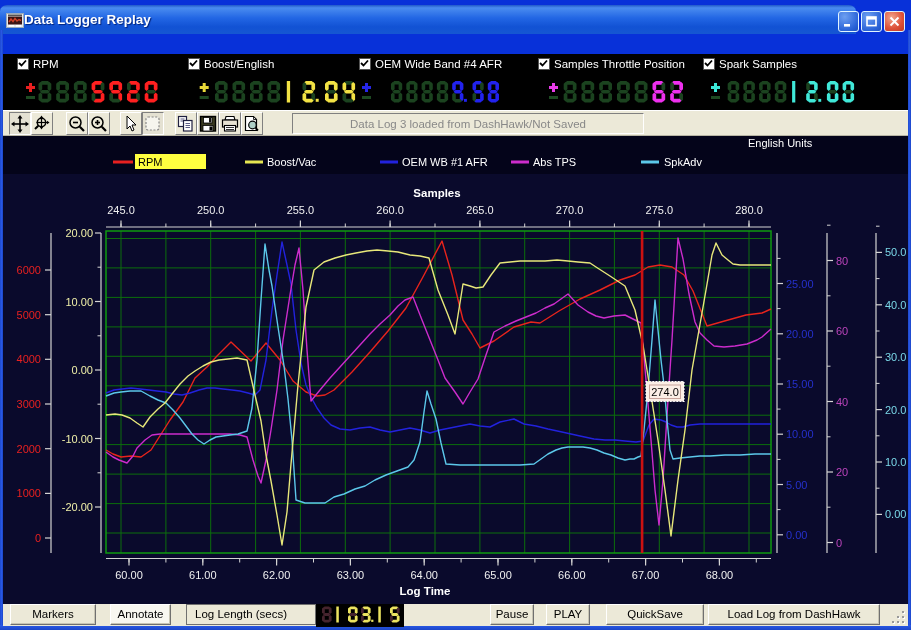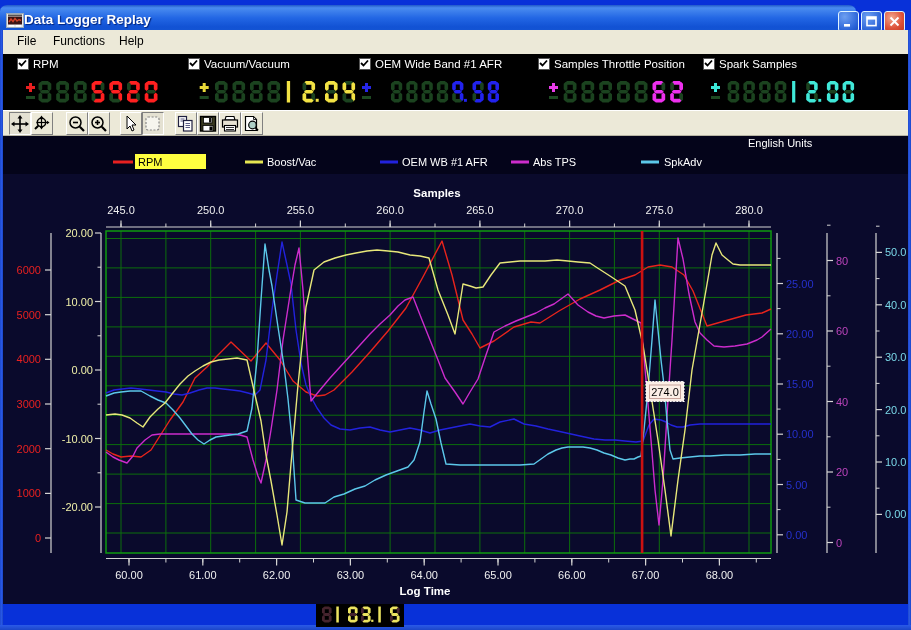--- a/index.html
+++ b/index.html
@@ -66,35 +66,30 @@
       </div>
     <div class="wbtn b3">
         <svg width="13" height="13" viewBox="0 0 13 13">
           <g stroke="#fff" stroke-width="2">
             <line x1="2.5" y1="2.5" x2="10.5" y2="10.5"></line>
             <line x1="10.5" y1="2.5" x2="2.5" y2="10.5"></line>
           </g>
         </svg>
       </div>
   </div>
-  <div id="menubar">
-    <span style="left:14px">File</span>
-      <span style="left:50px">Functions</span>
-      <span style="left:116px">Help</span>
-  </div>
   <div id="blackstrip">
       <div class="cb" style="left:14px"><span class="cbx"><svg width="9" height="9" viewBox="0 0 9 9">
             <path d="M1,4 L3.5,6.5 L8,1.5" fill="none" stroke="#000" stroke-width="1.8"></path>
           </svg></span><span class="cbl">RPM</span></div>
       <div class="cb" style="left:185px"><span class="cbx"><svg width="9" height="9" viewBox="0 0 9 9">
             <path d="M1,4 L3.5,6.5 L8,1.5" fill="none" stroke="#000" stroke-width="1.8"></path>
-          </svg></span><span class="cbl">Vacuum/Vacuum</span></div>
+          </svg></span><span class="cbl">Boost/English</span></div>
       <div class="cb" style="left:356px"><span class="cbx"><svg width="9" height="9" viewBox="0 0 9 9">
             <path d="M1,4 L3.5,6.5 L8,1.5" fill="none" stroke="#000" stroke-width="1.8"></path>
-          </svg></span><span class="cbl">OEM Wide Band #1 AFR</span></div>
+          </svg></span><span class="cbl">OEM Wide Band #4 AFR</span></div>
       <div class="cb" style="left:535px"><span class="cbx"><svg width="9" height="9" viewBox="0 0 9 9">
             <path d="M1,4 L3.5,6.5 L8,1.5" fill="none" stroke="#000" stroke-width="1.8"></path>
           </svg></span><span class="cbl">Samples Throttle Position</span></div>
       <div class="cb" style="left:700px"><span class="cbx"><svg width="9" height="9" viewBox="0 0 9 9">
             <path d="M1,4 L3.5,6.5 L8,1.5" fill="none" stroke="#000" stroke-width="1.8"></path>
           </svg></span><span class="cbl">Spark Samples</span></div>
     </div>
   <svg width="911" height="56" viewBox="0 54 911 56" style="position:absolute;left:0px;top:54px">
       <rect x="26" y="86" width="9" height="3" fill="#e82020"></rect>
       <rect x="29" y="83" width="3" height="9" fill="#e82020"></rect>
@@ -447,20 +442,21 @@
         </svg>
       </div>
       <div class="tbtn" style="left:238px">
         <svg width="18" height="18" viewBox="0 0 18 18">
           <polygon points="2.5,1.5 10.5,1.5 13.5,4.5 13.5,15.5 2.5,15.5" fill="#fff" stroke="#000" stroke-width="1.2"></polygon>
           <polygon points="10.5,1.5 10.5,4.5 13.5,4.5" fill="#ddd" stroke="#000" stroke-width="0.8"></polygon>
           <circle cx="9.5" cy="10" r="3.8" fill="#aecfc6" stroke="#000" stroke-width="1.2"></circle>
           <line x1="12.5" y1="13" x2="15" y2="15.5" stroke="#000" stroke-width="1.8"></line>
         </svg>
       </div>
+      <div id="statusbox">Data Log 3 loaded from DashHawk/Not Saved</div>
     </div>
   <svg width="905" height="468" viewBox="3 136 905 468" style="position:absolute;left:3px;top:136px" font-family="Liberation Sans, sans-serif">
       <rect x="3" y="136" width="905" height="468" fill="#0a0a2c"></rect>
       <rect x="3" y="136" width="905" height="38" fill="#04041a"></rect>
       <line x1="121.0" y1="231" x2="121.0" y2="553" stroke="#0c6e0c" stroke-width="1"></line>
       <line x1="165.9" y1="231" x2="165.9" y2="553" stroke="#0c6e0c" stroke-width="1"></line>
       <line x1="210.7" y1="231" x2="210.7" y2="553" stroke="#0c6e0c" stroke-width="1"></line>
       <line x1="255.6" y1="231" x2="255.6" y2="553" stroke="#0c6e0c" stroke-width="1"></line>
       <line x1="300.4" y1="231" x2="300.4" y2="553" stroke="#0c6e0c" stroke-width="1"></line>
       <line x1="345.3" y1="231" x2="345.3" y2="553" stroke="#0c6e0c" stroke-width="1"></line>
@@ -658,20 +654,37 @@
       <rect x="641" y="160.5" width="18" height="3" fill="#5cc8ea"></rect>
       <text x="664" y="166" fill="#fff" font-size="11">SpkAdv</text>
       <text x="748" y="147" fill="#fff" font-size="11">English Units</text>
       <rect x="646" y="381.5" width="38" height="20" fill="#fbeee6" stroke="#ffffff" stroke-width="1.2" stroke-dasharray="1.6,1.6"></rect>
       <rect x="649.5" y="385" width="31" height="13.5" fill="#fbeee6" stroke="#c8a49c" stroke-width="1"></rect>
       <text x="665" y="395.5" fill="#000" font-size="11" text-anchor="middle">274.0</text>
     </svg>
   <div class="edge" style="left:0;top:30px;width:3px;height:595px"></div>
   <div class="edge" style="left:908px;top:30px;width:3px;height:595px"></div>
   <div class="edge" style="left:0;top:625px;width:911px;height:5px;background:linear-gradient(180deg,#2a5ae8,#1c46c8)"></div>
+  <div id="bottombar">
+    <div class="bbtn" style="left:7px;width:86px;line-height:19px">Markers</div>
+    <div class="bbtn" style="left:107px;width:61px;line-height:19px;background:#f8f7f0">Annotate</div>
+    <div class="blabel" style="left:183px;width:130px;line-height:19px;padding-left:8px">Log Length (secs)</div>
+    <div class="bbtn" style="left:487px;width:44px;line-height:19px">Pause</div>
+    <div class="bbtn" style="left:543px;width:44px;line-height:19px">PLAY</div>
+    <div class="bbtn" style="left:603px;width:98px;line-height:19px">QuickSave</div>
+    <div class="bbtn" style="left:705px;width:172px;line-height:19px">Load Log from DashHawk</div>
+    <div id="grip">
+        <i style="right:1px;bottom:1px"></i>
+        <i style="right:1px;bottom:6px"></i>
+        <i style="right:1px;bottom:11px"></i>
+        <i style="right:6px;bottom:1px"></i>
+        <i style="right:6px;bottom:6px"></i>
+        <i style="right:11px;bottom:1px"></i>
+      </div>
+  </div>
   <svg width="88" height="23" viewBox="316 604 88 23" style="position:absolute;left:316px;top:604px">
       <rect x="316" y="604" width="88" height="23" fill="#000"></rect>
       <polygon points="323.1,607.9 324.5,606.5 329.1,606.5 330.5,607.9 329.1,609.3 324.5,609.3" fill="#46242e"></polygon>
       <polygon points="330.2,607.2 331.6,608.6 331.6,612.6 330.2,614.0 328.8,612.6 328.8,608.6" fill="#46242e"></polygon>
       <polygon points="330.2,615.0 331.6,616.4 331.6,620.4 330.2,621.8 328.8,620.4 328.8,616.4" fill="#46242e"></polygon>
       <polygon points="323.1,621.1 324.5,619.7 329.1,619.7 330.5,621.1 329.1,622.5 324.5,622.5" fill="#46242e"></polygon>
       <polygon points="323.4,615.0 324.8,616.4 324.8,620.4 323.4,621.8 322.0,620.4 322.0,616.4" fill="#46242e"></polygon>
       <polygon points="323.4,607.2 324.8,608.6 324.8,612.6 323.4,614.0 322.0,612.6 322.0,608.6" fill="#46242e"></polygon>
       <polygon points="323.1,614.5 324.5,613.1 329.1,613.1 330.5,614.5 329.1,615.9 324.5,615.9" fill="#46242e"></polygon>
       <rect x="336.3" y="606.5" width="2.5" height="16.0" fill="#ece460"></rect>

